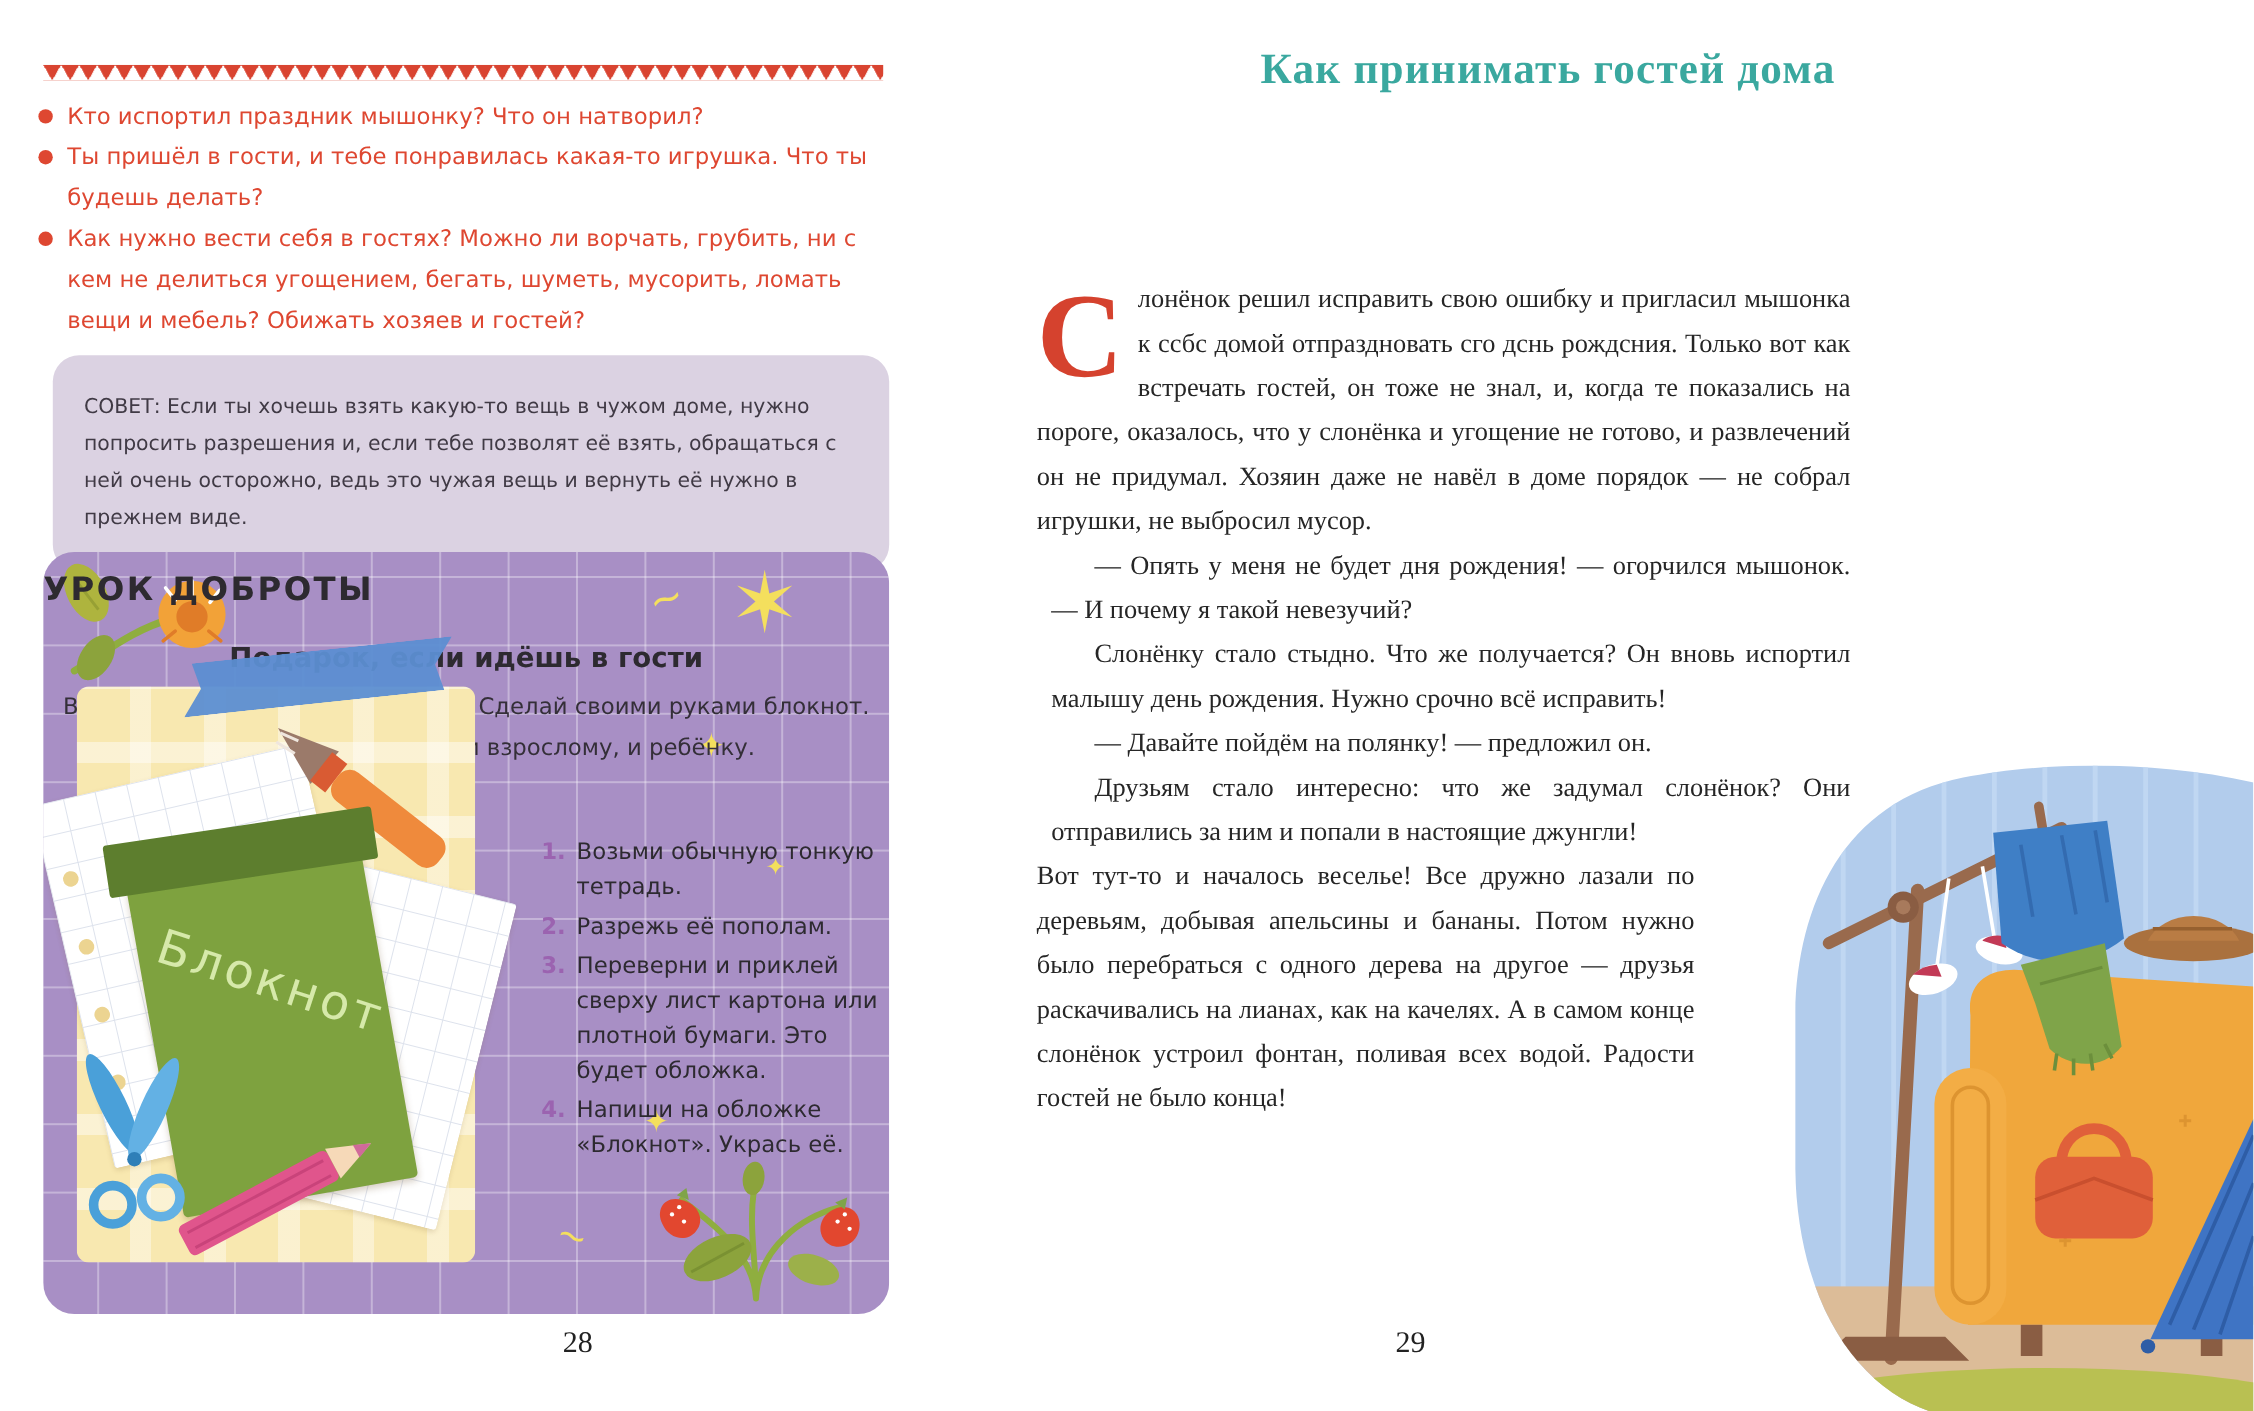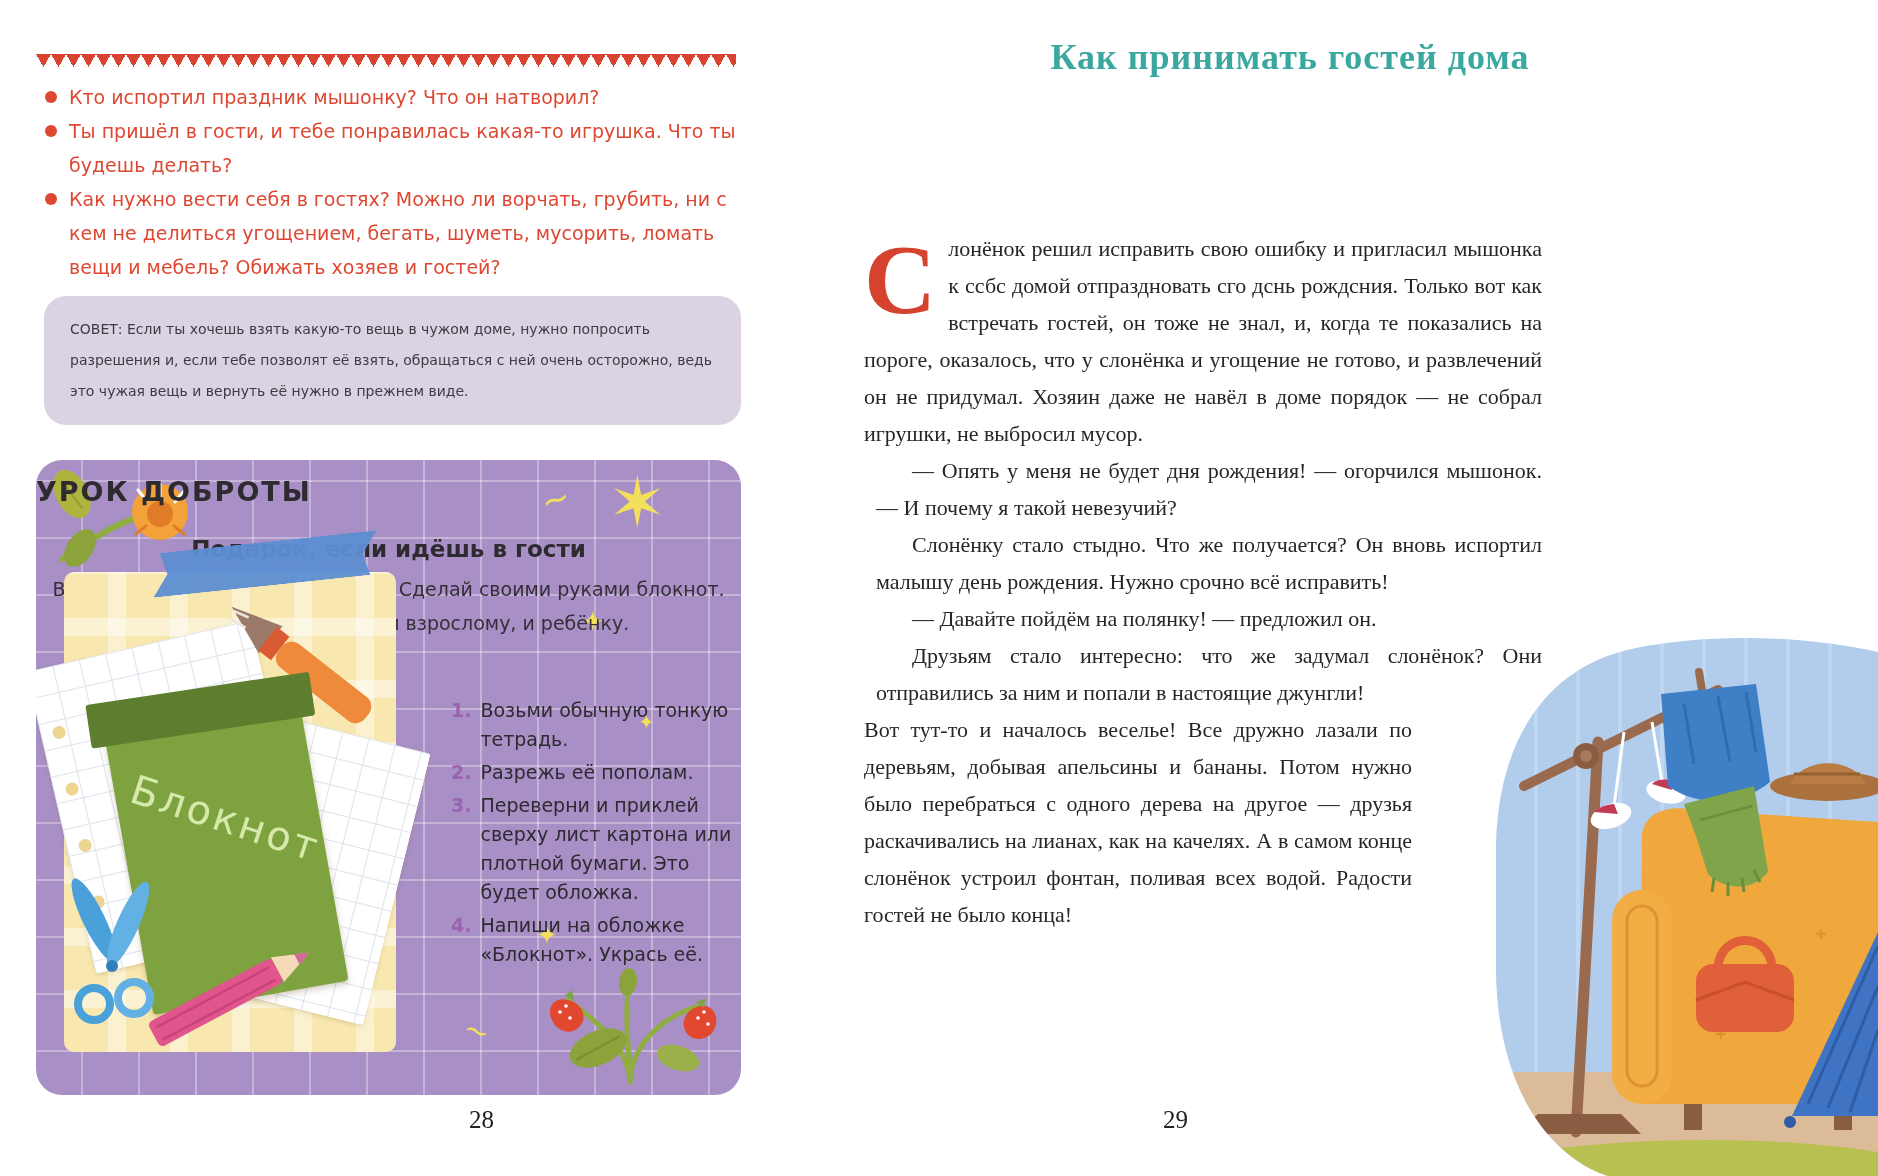--- a/index.html
+++ b/index.html
@@ -8,28 +8,28 @@
     font-family:"DejaVu Sans",sans-serif;overflow:hidden;color:#262626;
   }
   .abs{position:absolute;}
 
   
   .triangle-row{
     left:36px;top:54px;width:700px;height:14px;
     background-image:conic-gradient(from 330deg at 50% 100%, #d94431 0deg 60deg, rgba(0,0,0,0) 60deg 360deg);
     background-size:15px 13px;background-repeat:repeat-x;
   }
-  .questions{left:45px;top:80px;width:708px;display:flex;flex-direction:column;}
+  .questions{left:32px;top:80px;width:708px;display:flex;flex-direction:column;}
   .q-item{display:flex;gap:12px;font-size:19px;line-height:34px;color:#de4731;}
   .q-dot{flex:none;width:12px;height:12px;border-radius:50%;background:#de4731;margin-top:11px;}
 
   .advice-box{
     left:44px;top:296px;width:697px;box-sizing:border-box;
-    background:#dbd2e2;border-radius:22px;padding:18px 26px;
-    font-size:14px;line-height:31px;color:#403a45;
+    background:#dbd2e2;border-radius:22px;padding:28px 26px;
+    font-size:17px;line-height:31px;color:#403a45;
   }
 
   .lesson-box{
     left:36px;top:460px;width:705px;height:635px;border-radius:26px;
     background-color:#a88fc5;overflow:hidden;
     background-image:
       linear-gradient(rgba(255,255,255,0.33) 2px, transparent 2px),
       linear-gradient(90deg, rgba(255,255,255,0.33) 2px, transparent 2px);
     background-size:57px 57px;background-position:-12px 20px;
   }

